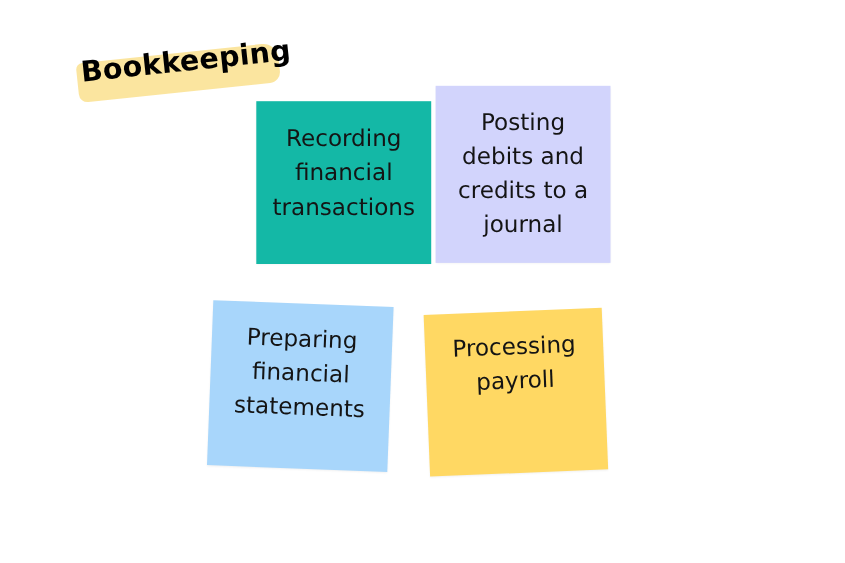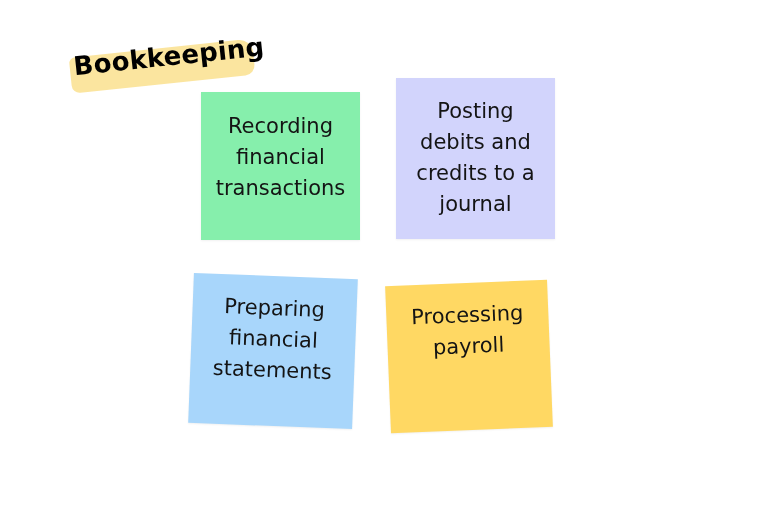--- a/index.html
+++ b/index.html
@@ -83,21 +83,21 @@
 </head>
 <body>
 
 <div class="canvas">
 
   <div class="title-wrap">
     <div class="title-highlight" style="background: rgb(251, 228, 154);"></div>
     <div class="title-text" style="color: rgb(0, 0, 0);">Bookkeeping</div>
   </div>
 
-  <div class="note" id="note-0" style="background: #86efac;">
+  <div class="note" id="note-0" style="background: #14b8a6; margin-left: 32px;">
     <span class="note-text">Recording
 financial
 transactions</span>
   </div>
 
   <div class="note" id="note-1" style="background: rgb(210, 212, 252);">
     <span class="note-text">Posting
 debits and
 credits to a
 journal</span>

